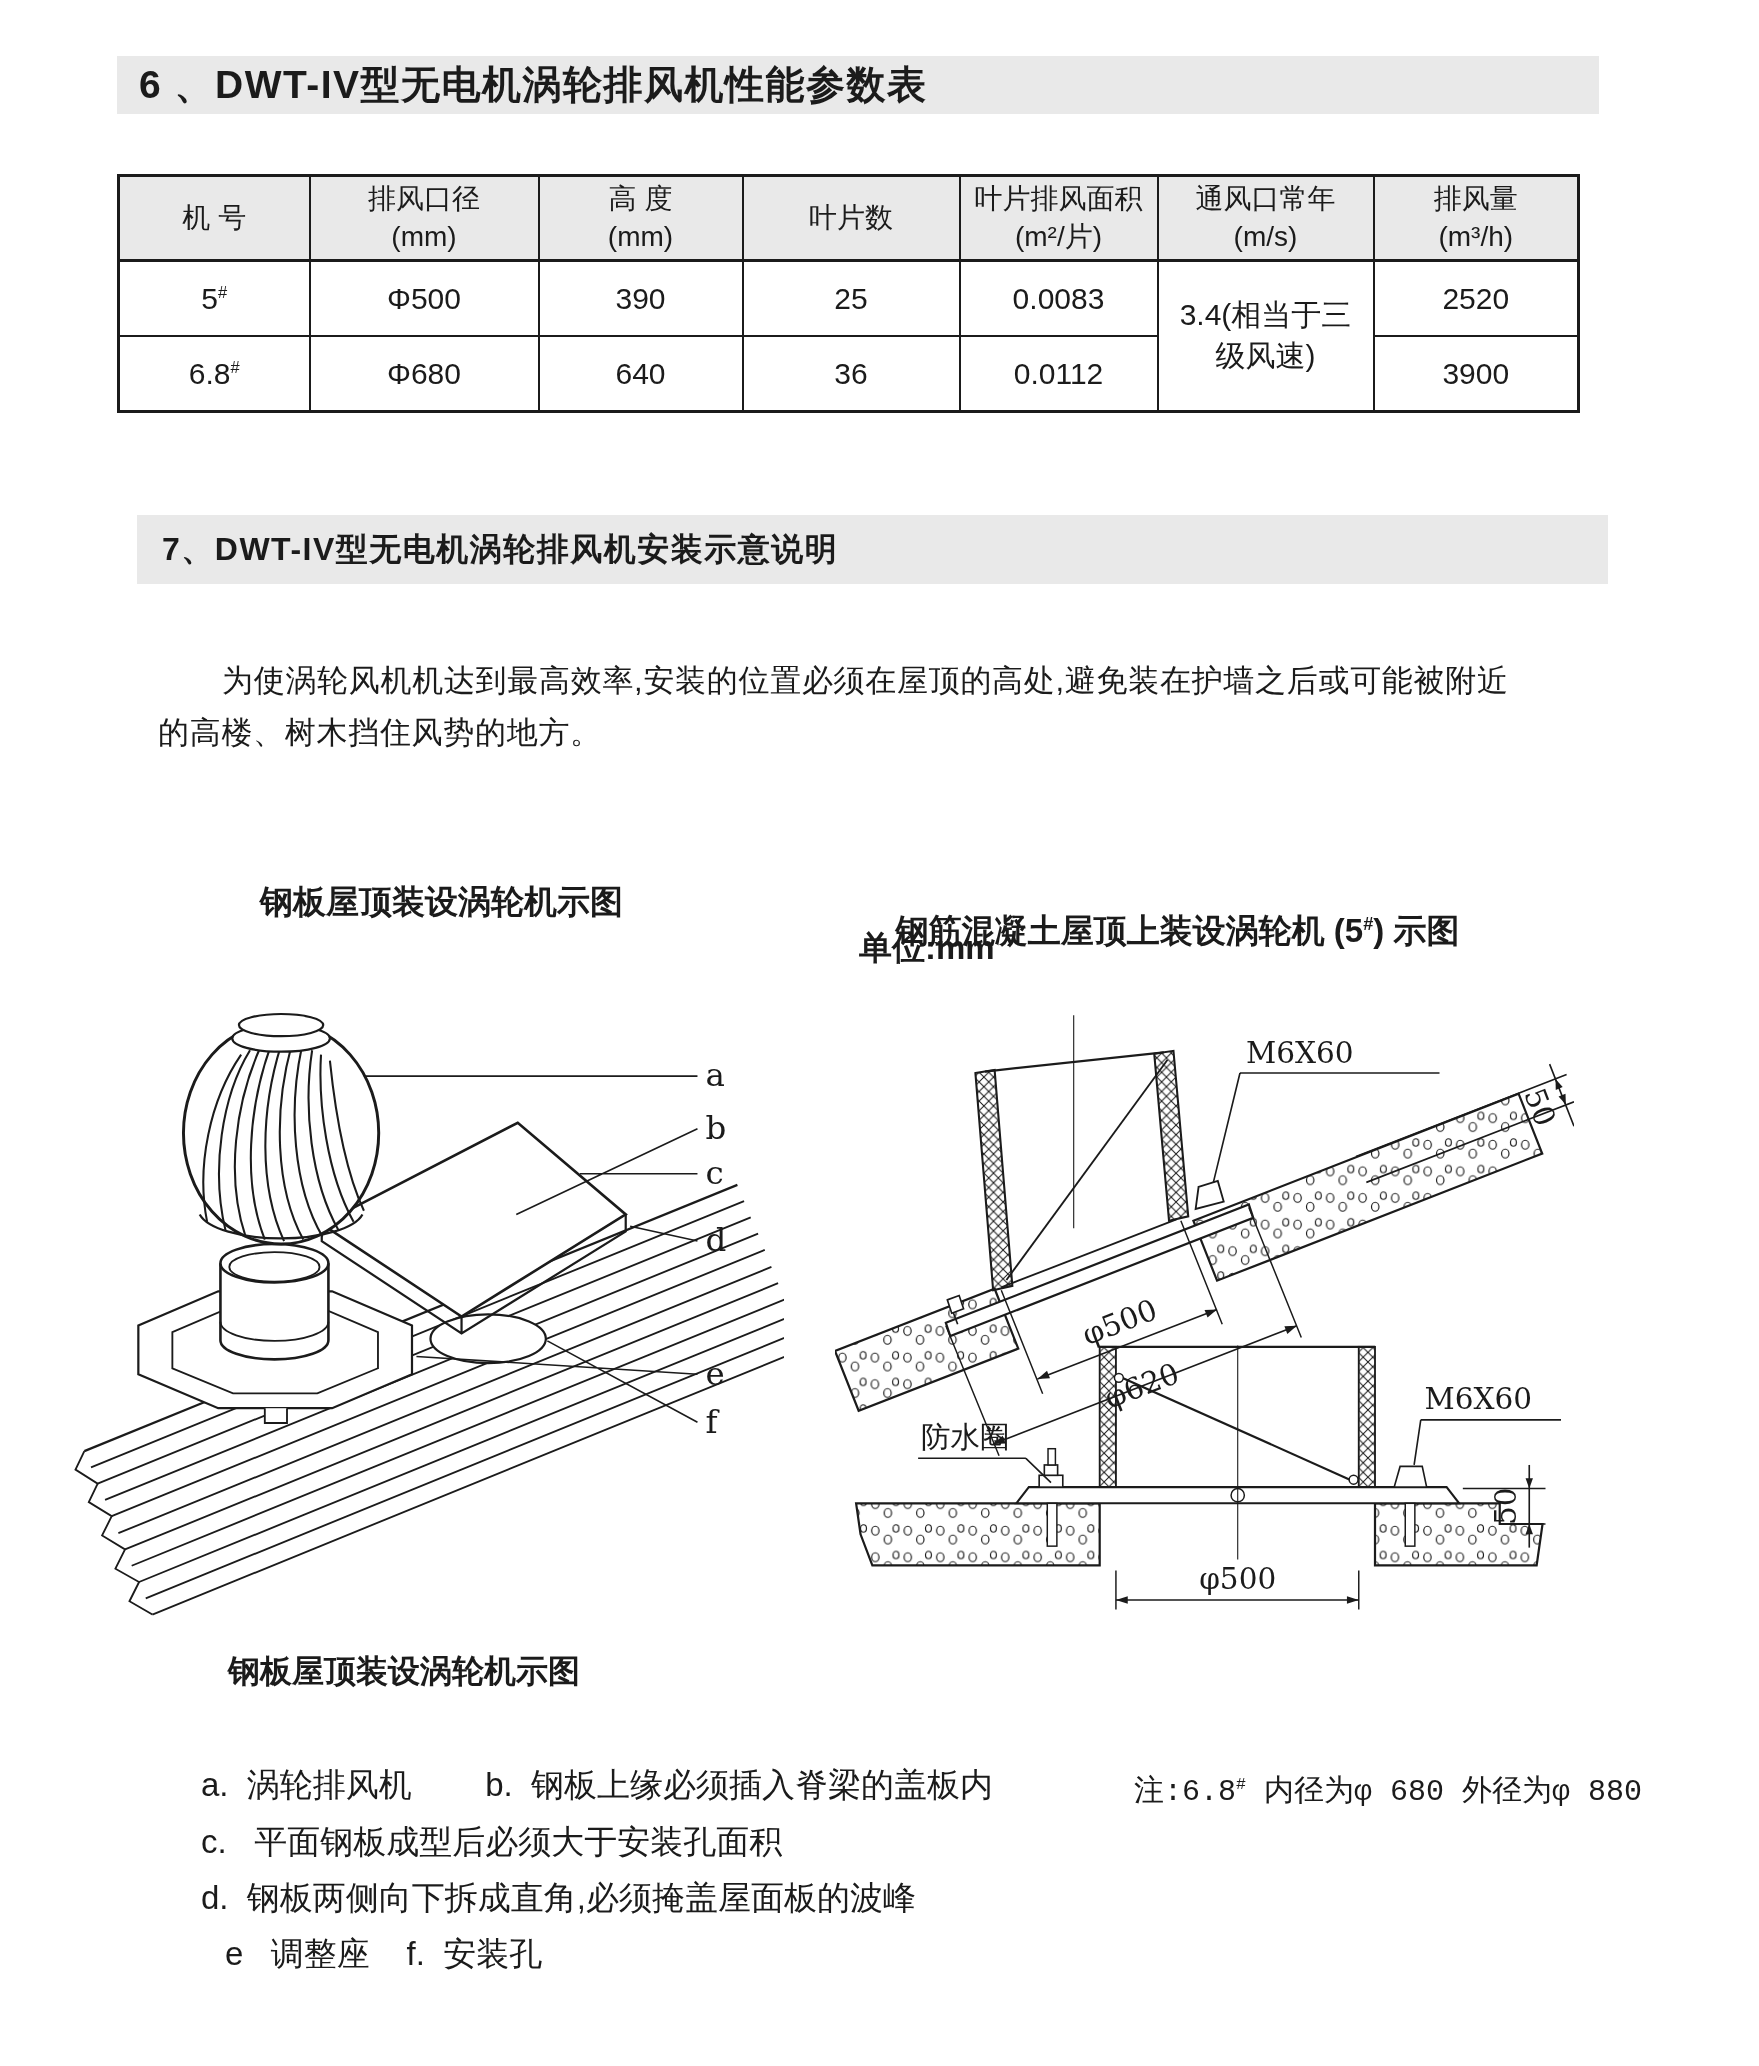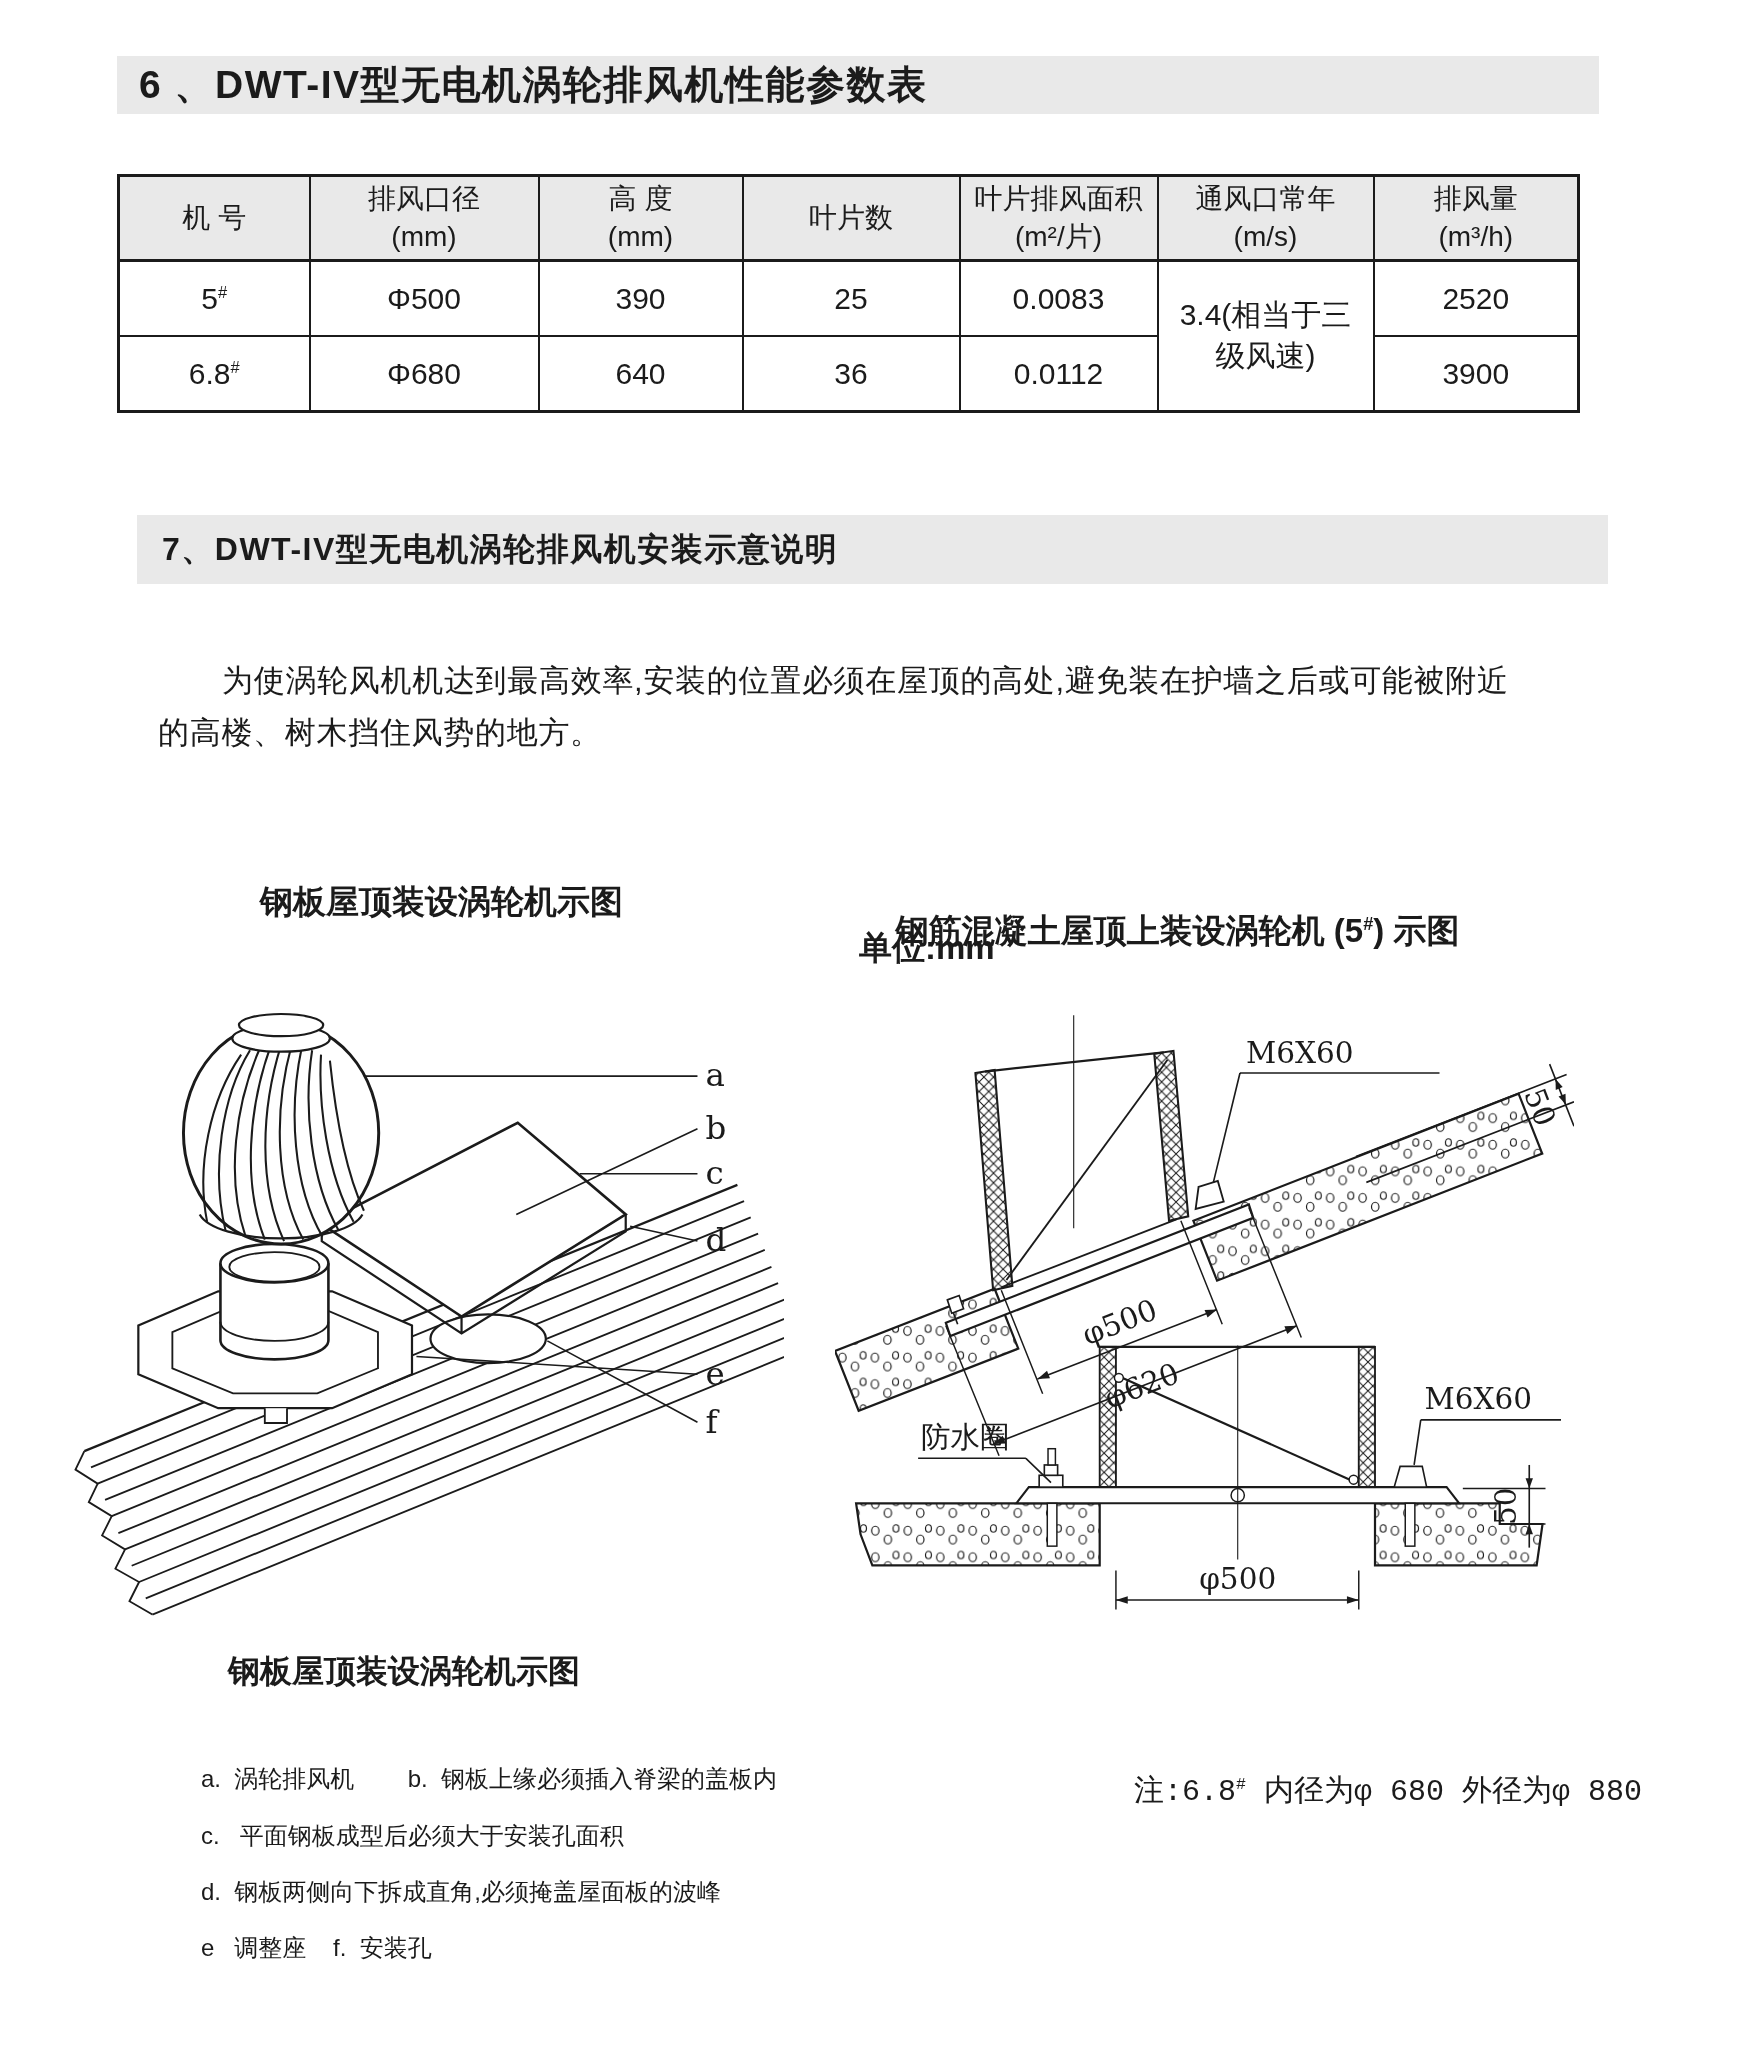--- a/index.html
+++ b/index.html
@@ -15,21 +15,21 @@
   #spec-table th, #spec-table td { border:2.2px solid #1b1b1b; text-align:center; vertical-align:middle; }
   #spec-table { border:3.7px solid #1b1b1b; }
   #spec-table th { background:#e9e9e9; font-weight:normal; font-size:28px; line-height:1.35;
                    border-bottom:3px solid #1b1b1b; height:80px; }
   #spec-table td { font-size:30px; height:71px; background:#ffffff; }
   .sup { font-size:0.55em; vertical-align:super; }
 
   .para { position:absolute; font-size:31px; white-space:pre; letter-spacing:0.7px; }
   .dtitle { position:absolute; font-size:33px; font-weight:bold; white-space:pre; }
   .caption { position:absolute; font-size:32px; font-weight:bold; white-space:pre; }
-  .legend { position:absolute; left:201px; font-size:24px; white-space:pre; }
+  .legend { position:absolute; left:201px; font-size:33px; white-space:pre; }
   .note { position:absolute; font-size:30px; white-space:pre; }
 
   svg { position:absolute; overflow:hidden; }
   svg text { fill:#1b1b1b; stroke:none; }
   .s15{stroke:#1b1b1b;stroke-width:1.5px;} .s2{stroke:#1b1b1b;stroke-width:2px;}
   .s22{stroke:#1b1b1b;stroke-width:2.2px;} .s25{stroke:#1b1b1b;stroke-width:2.5px;}
   .s28{stroke:#1b1b1b;stroke-width:2.8px;} .s3{stroke:#1b1b1b;stroke-width:3px;}
   .s35{stroke:#1b1b1b;stroke-width:3.5px;} .s4{stroke:#1b1b1b;stroke-width:4px;}
   .tnum { font-family:"DejaVu Serif", serif; font-size:40px; }
   .tletter { font-family:"DejaVu Serif", serif; font-size:44px; }
@@ -258,16 +258,16 @@
 
   <div class="caption" style="left:228px; top:1650px;">钢板屋顶装设涡轮机示图</div>
 
   <div class="note" style="left:1062px; top:1736px;font-family:Liberation Mono, monospace;">
     <span>注:6.8</span><span class="sup">#</span><span> 内径为φ 680 外径为φ 880</span>
   </div>
 
   <div class="legend" style="top:1763px;">a.  涡轮排风机        b.  钢板上缘必须插入脊梁的盖板内</div>
   <div class="legend" style="top:1820px;">c.   平面钢板成型后必须大于安装孔面积</div>
   <div class="legend" style="top:1876px;">d.  钢板两侧向下拆成直角,必须掩盖屋面板的波峰</div>
-  <div class="legend" style="top:1932px;">e   调整座    f.  安装孔</div>
+  <div class="legend" style="top:1932px;margin-left:24px;">e   调整座    f.  安装孔</div>
 
 </div>
 
 
 </body></html>

